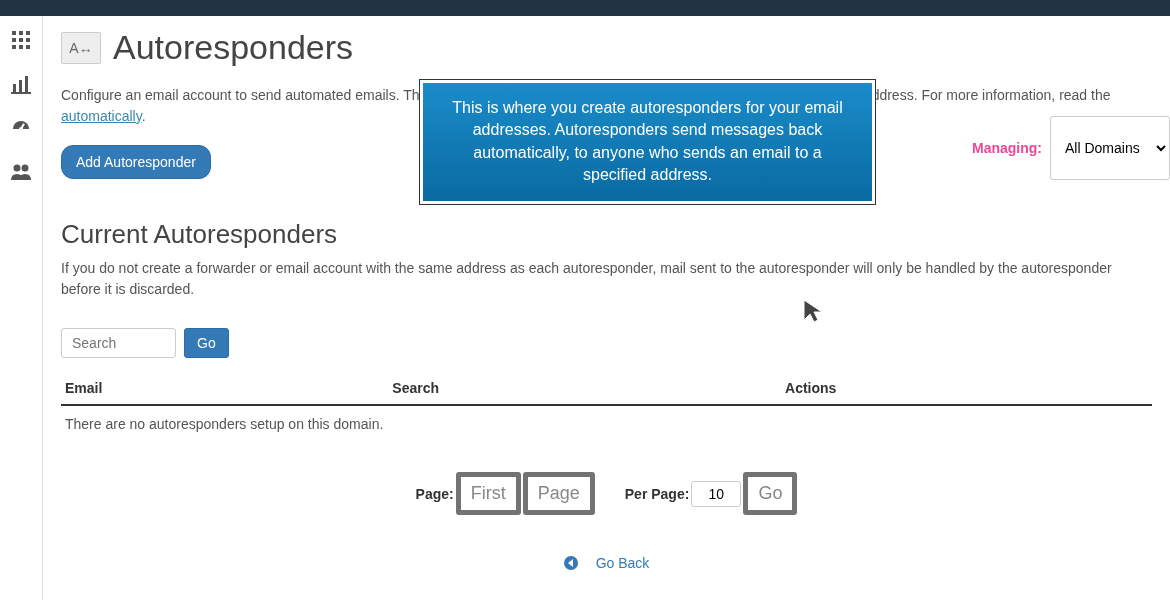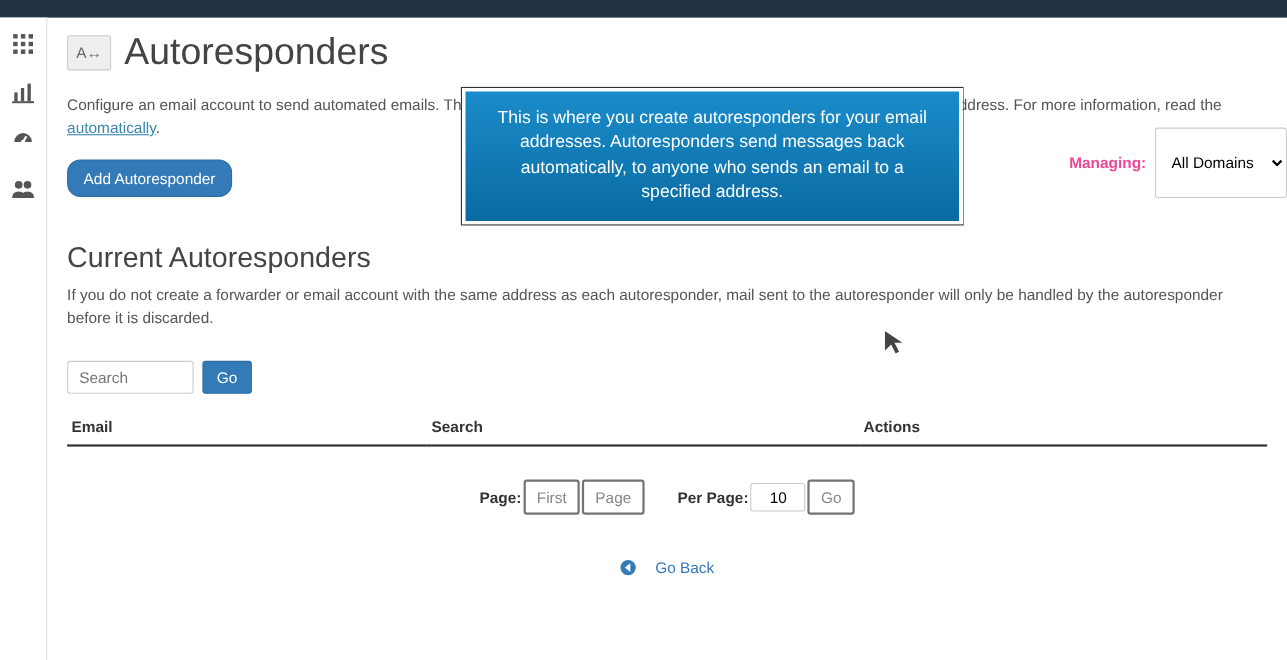--- a/index.html
+++ b/index.html
@@ -22,21 +22,21 @@
 .section-desc { font-size: 14px; color: #555; line-height: 1.5; margin-bottom: 28px; }
 .search-row { display: flex; gap: 8px; margin-bottom: 14px; }
 .search-input { width: 115px; padding: 6px 10px; font-size: 14px; border: 1px solid #ccc; border-radius: 3px; }
 .btn-go { background: #337ab7; color: #fff; border: 1px solid #2e6da4; padding: 6px 12px; font-size: 14px; border-radius: 3px; cursor: pointer; }
 .table { width: 100%; border-collapse: collapse; }
 .table th { text-align: left; font-weight: 700; font-size: 14px; padding: 8px 4px; border-bottom: 2px solid #333; color: #333; margin-left: 38px; }
 .empty-msg { font-size: 14px; color: #555; padding: 10px 4px; }
 .pager-row { display: flex; justify-content: center; align-items: center; gap: 30px; margin-top: 30px; font-size: 14px; color: #333; }
 .pager-group { display: flex; align-items: center; gap: 2px; }
 .pager-label { font-weight: 700; }
-.btn-page { background: #fff; border: 2px solid #737373; padding: 6px 10px; font-size: 14px; border-radius: 3px; color: #888; cursor: pointer; }
+.btn-page { background: #fff; border: 5px solid #737373; padding: 6px 10px; font-size: 18px; border-radius: 3px; color: #888; cursor: pointer; }
 .perpage-input { width: 50px; padding: 4px; text-align: center; border: 1px solid #ccc; border-radius: 3px; font-size: 14px; }
 .goback-row { display: flex; justify-content: center; margin-top: 40px; }
 .goback { color: #337ab7; font-size: 14px; cursor: pointer; display: flex; align-items: center; gap: 18px; text-align: center; }
 .goback-icon { width: 14px; height: 14px; background: #337ab7; border-radius: 50%; display: inline-flex; align-items: center; justify-content: center; }
 .goback-icon::before { content: ""; border-right: 5px solid #fff; border-top: 4px solid transparent; border-bottom: 4px solid transparent; margin-right: 1px; }
 .tooltip-box { position: absolute; left: 420px; top: 80px; width: 455px; background: linear-gradient(#1a8cca, #0a6aa1); border: 3px solid #fff; box-shadow: 0 0 0 1px #333; color: #fff; font-size: 16px; text-align: center; padding: 14px 20px; line-height: 1.4; z-index: 10; }
 .cursor { position: absolute; left: 800px; top: 298px; z-index: 20; pointer-events: none; }
 </style>
 </head>
 <body>
@@ -115,20 +115,21 @@
 
     <table class="table">
       <thead>
         <tr>
           <th style="width:30%">Email</th>
           <th style="width:36%">Search</th>
           <th>Actions</th>
         </tr>
       </thead>
     </table>
+    <div class="empty-msg">There are no autoresponders setup on this domain.</div>
 
     <div class="pager-row">
       <div class="pager-group">
         <span class="pager-label">Page:</span>
         <button class="btn-page">First</button>
         <button class="btn-page">Page</button>
       </div>
       <div class="pager-group">
         <span class="pager-label">Per Page:</span>
         <input class="perpage-input" type="text" value="10" style="">

